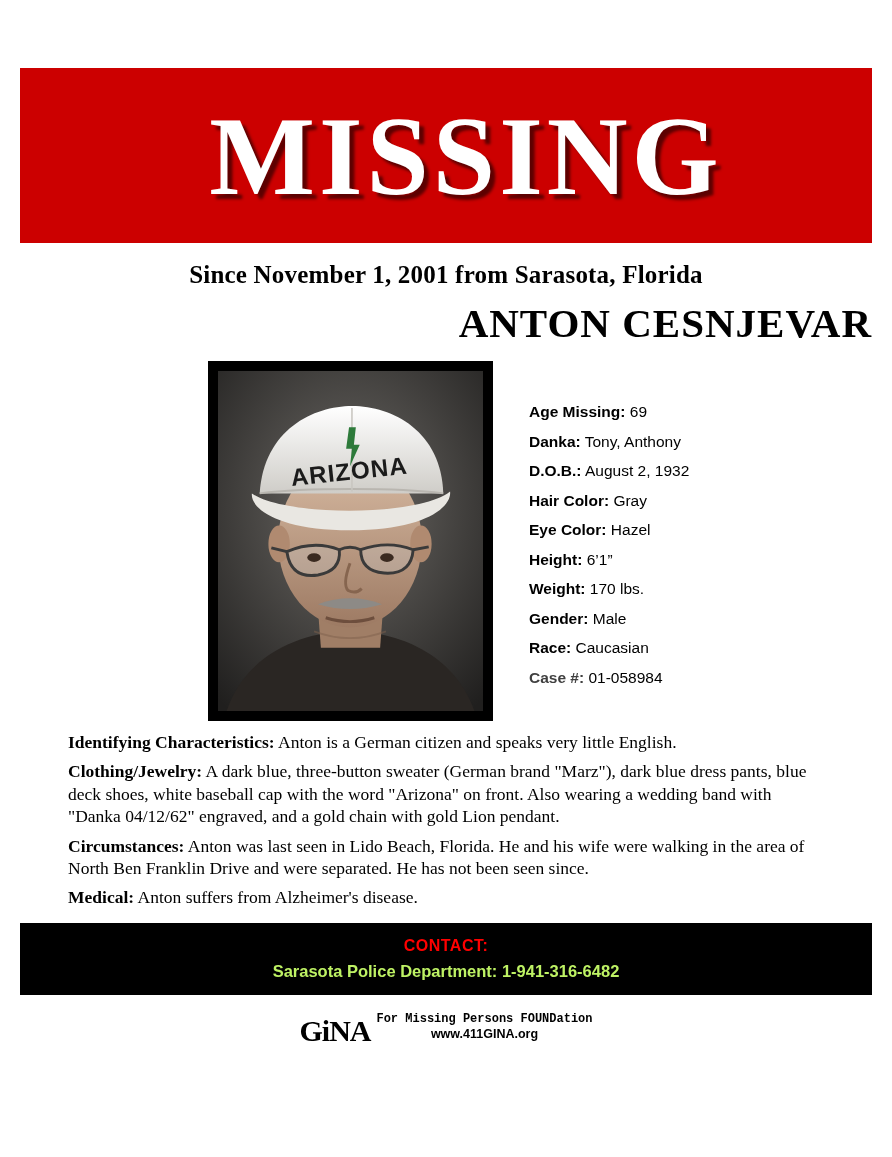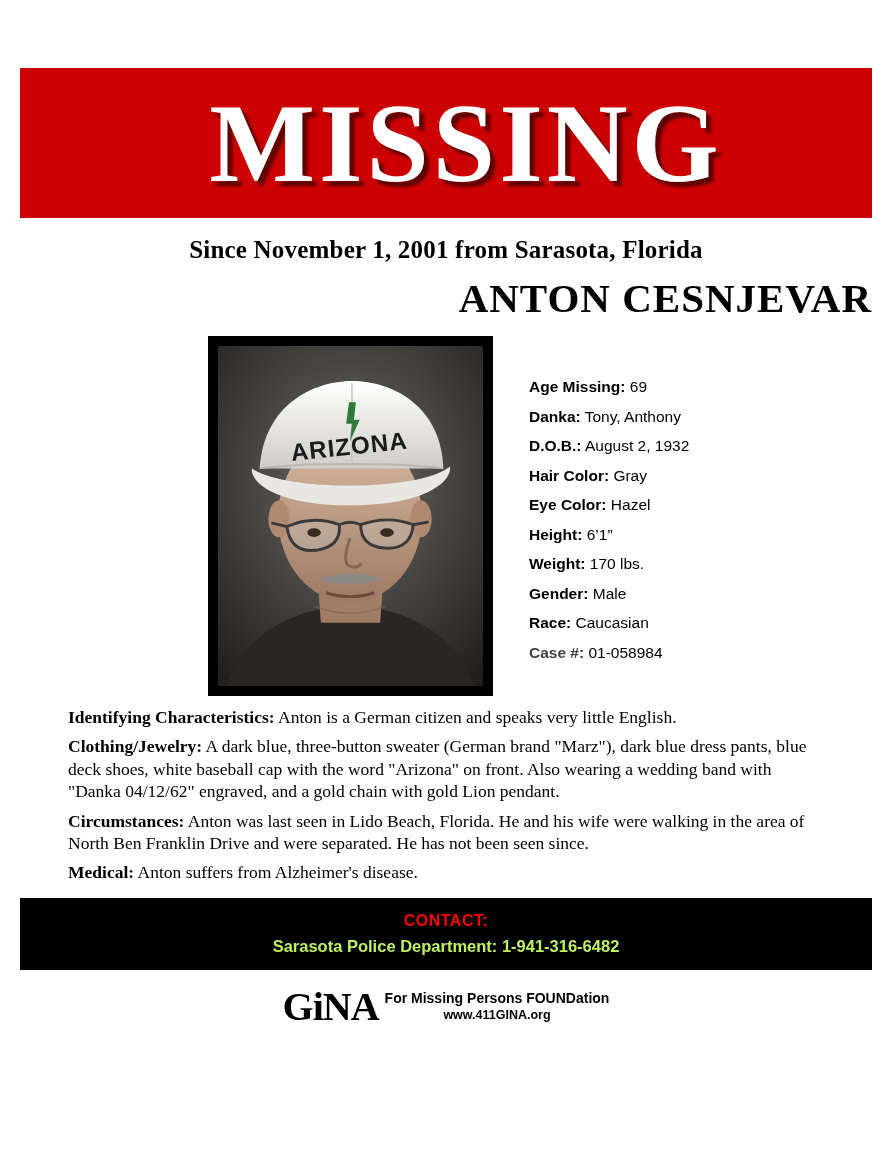--- a/index.html
+++ b/index.html
@@ -19,21 +19,21 @@
   .poster {
     position: absolute;
     left: 20px;
     top: 68px;
     width: 852px;
   }
 
   
   .banner {
     background: #CC0000;
-    height: 150px;
+    height: 175px;
     display: flex;
     align-items: center;
     justify-content: center;
     padding-left: 40px;
   }
   .banner-text {
     font-family: "Liberation Serif", serif;
     font-weight: bold;
     font-size: 112px;
     letter-spacing: 4px;
@@ -148,32 +148,32 @@
   
   .footer {
     margin-top: 18px;
     display: flex;
     justify-content: center;
     align-items: flex-end;
   }
   .logo-gina {
     font-family: "Liberation Serif", serif;
     font-weight: bold;
-    font-size: 40px;
+    font-size: 30px;
     letter-spacing: -1px;
     line-height: 0.95;
   }
   .logo-right {
     margin-left: 6px;
     padding-bottom: 4px;
     text-align: center;
   }
   .logo-tag {
-    font-family: Liberation Sans, sans-serif;
-    font-size: 14px;
+    font-family: Liberation Mono, monospace;
+    font-size: 12px;
     font-weight: bold;
     line-height: 1.05;
   }
   .logo-url {
     font-family: "Liberation Sans", sans-serif;
     font-size: 12.5px;
     font-weight: bold;
     margin-top: 2px;
   }
 </style>

